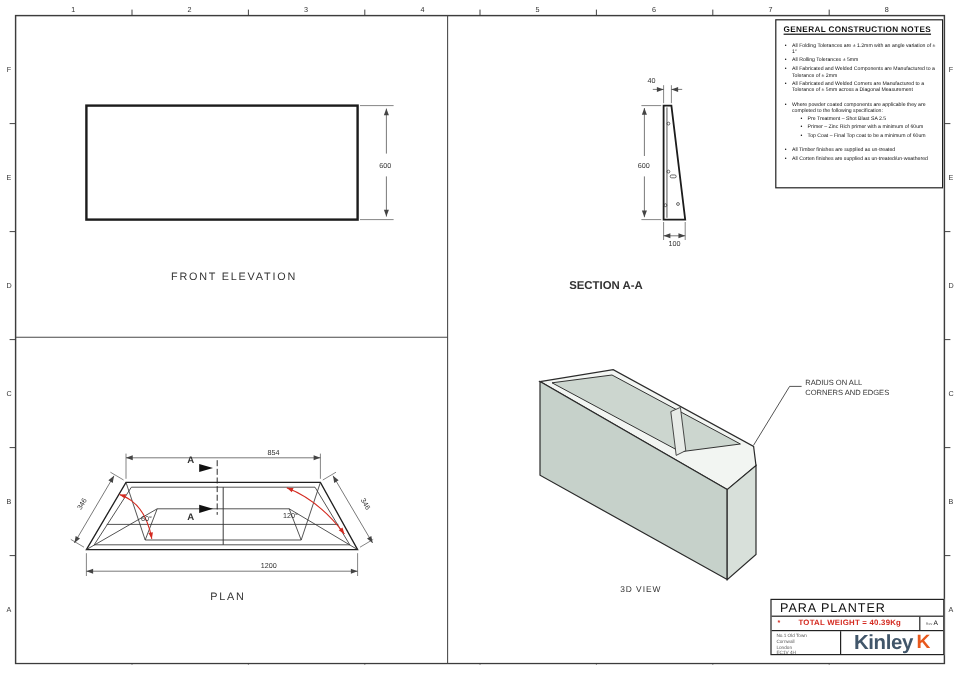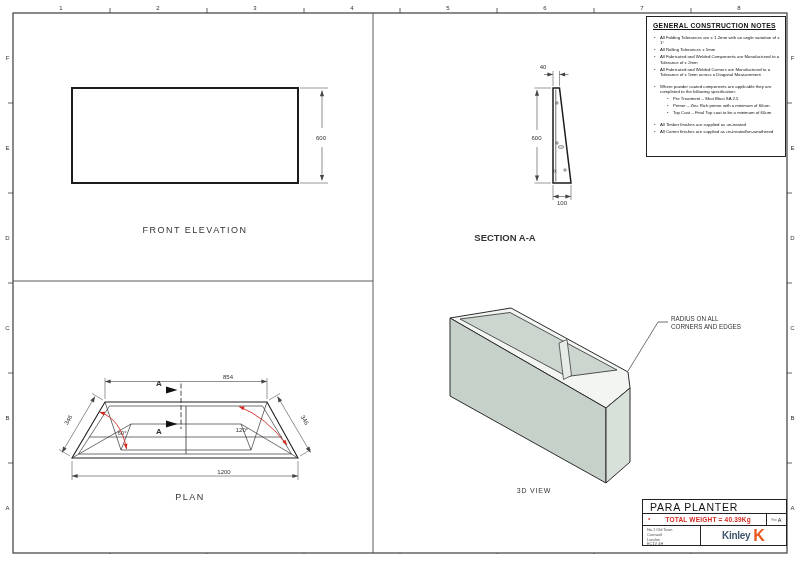--- a/index.html
+++ b/index.html
@@ -27,21 +27,21 @@
   .tb-weight{flex:1;display:flex;align-items:center;}
   .tb-weight .marker{color:#d42a20;font-size:6px;font-weight:bold;margin-left:5px;line-height:1;}
   .tb-weight .wtext{flex:1;text-align:center;color:#d42a20;font-weight:bold;font-size:6.5px;letter-spacing:.2px;}
   .tb-rev{width:19px;border-left:1px solid #222;display:flex;align-items:center;justify-content:center;gap:1px;}
   .tb-rev .rev-label{font-size:3px;color:#666;}
   .tb-rev .rev-val{font-size:5.5px;color:#111;}
   .tb-bottom{flex:1;display:flex;min-height:0;}
   .tb-addr{width:58px;border-right:1px solid #222;box-sizing:border-box;padding:2px 0 0 4px;
            font-size:3.9px;line-height:1.22;color:#555;}
   .tb-logo{flex:1;display:flex;align-items:center;justify-content:center;gap:3px;}
-  .logo-word{font-size:10px;font-weight:bold;color:#41566a;letter-spacing:-.3px;line-height:1;}
+  .logo-word{font-size:17px;font-weight:bold;color:#41566a;letter-spacing:-.3px;line-height:1;}
   .logo-k{font-size:16px;font-weight:800;color:#e8581c;line-height:1;}
 </style>
 </head>
 <body>
 
 <div class="sheet">
 
 <svg width="800" height="566" viewBox="0 0 800 566">
   <defs>
     <marker id="da" viewBox="0 0 8 8" refX="7.5" refY="4" markerWidth="8" markerHeight="6" orient="auto-start-reverse" markerUnits="userSpaceOnUse">

